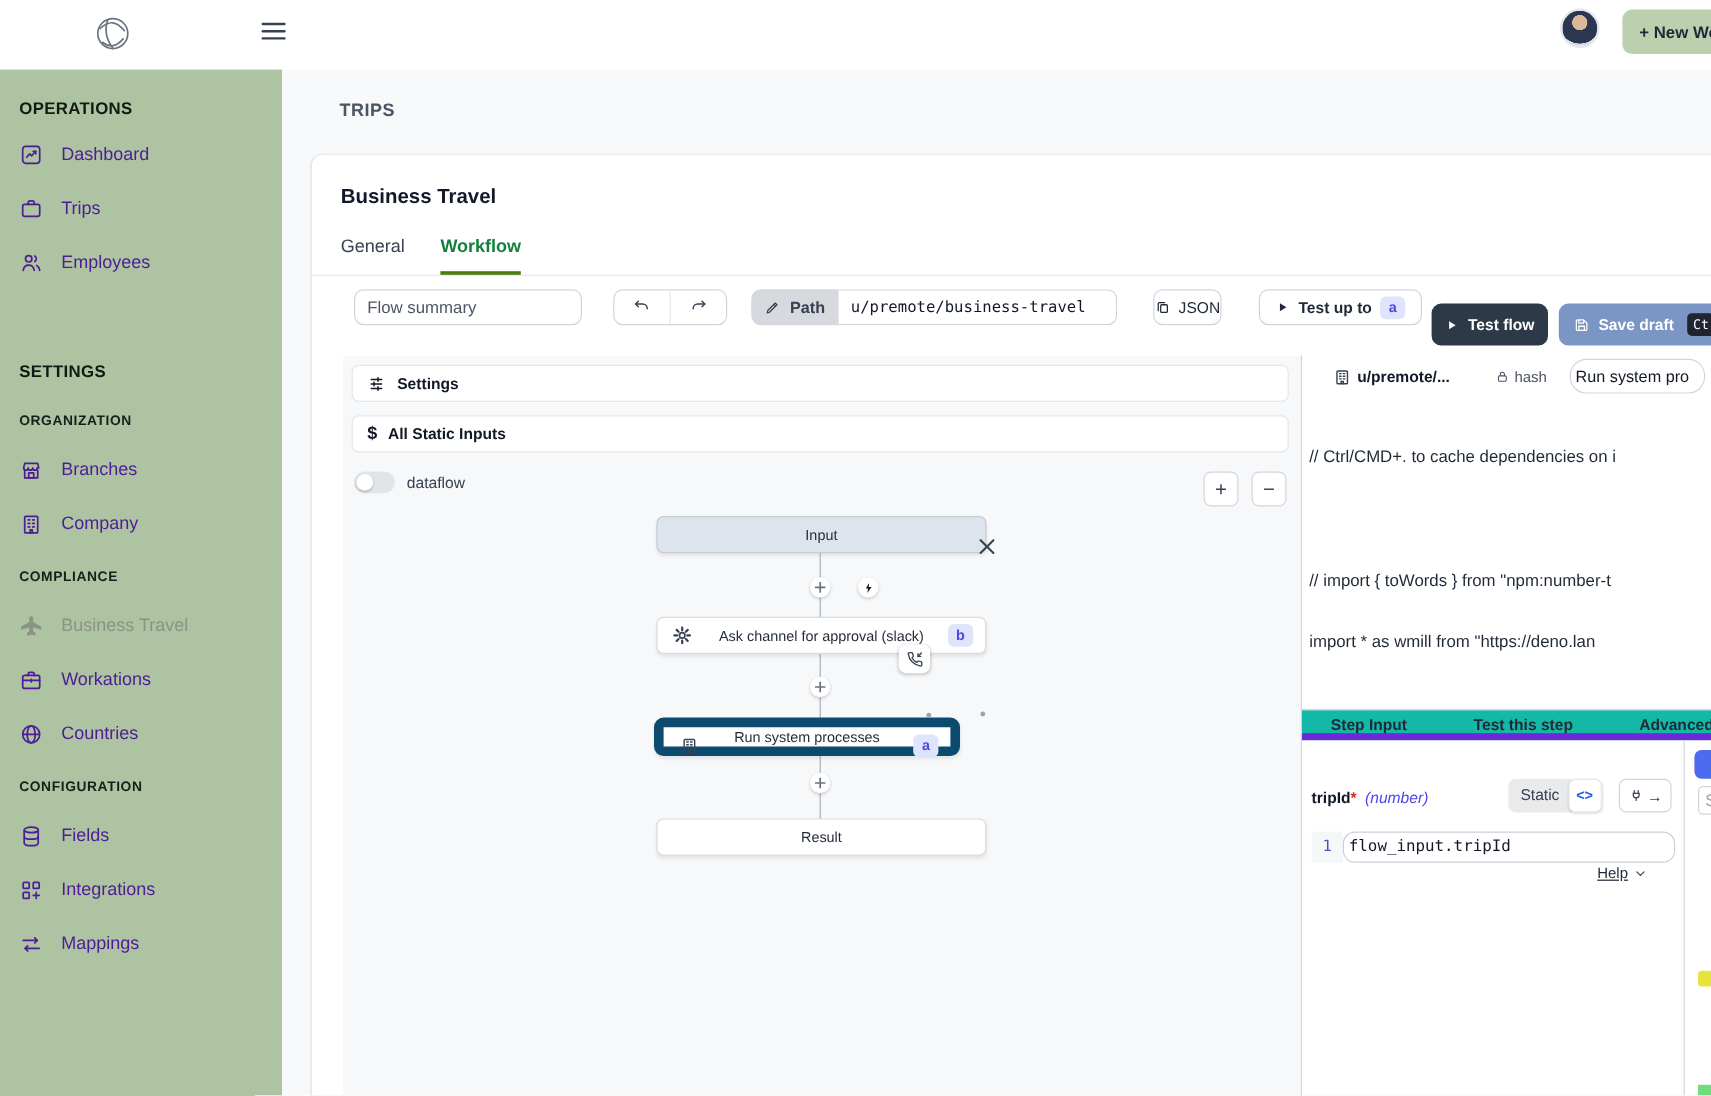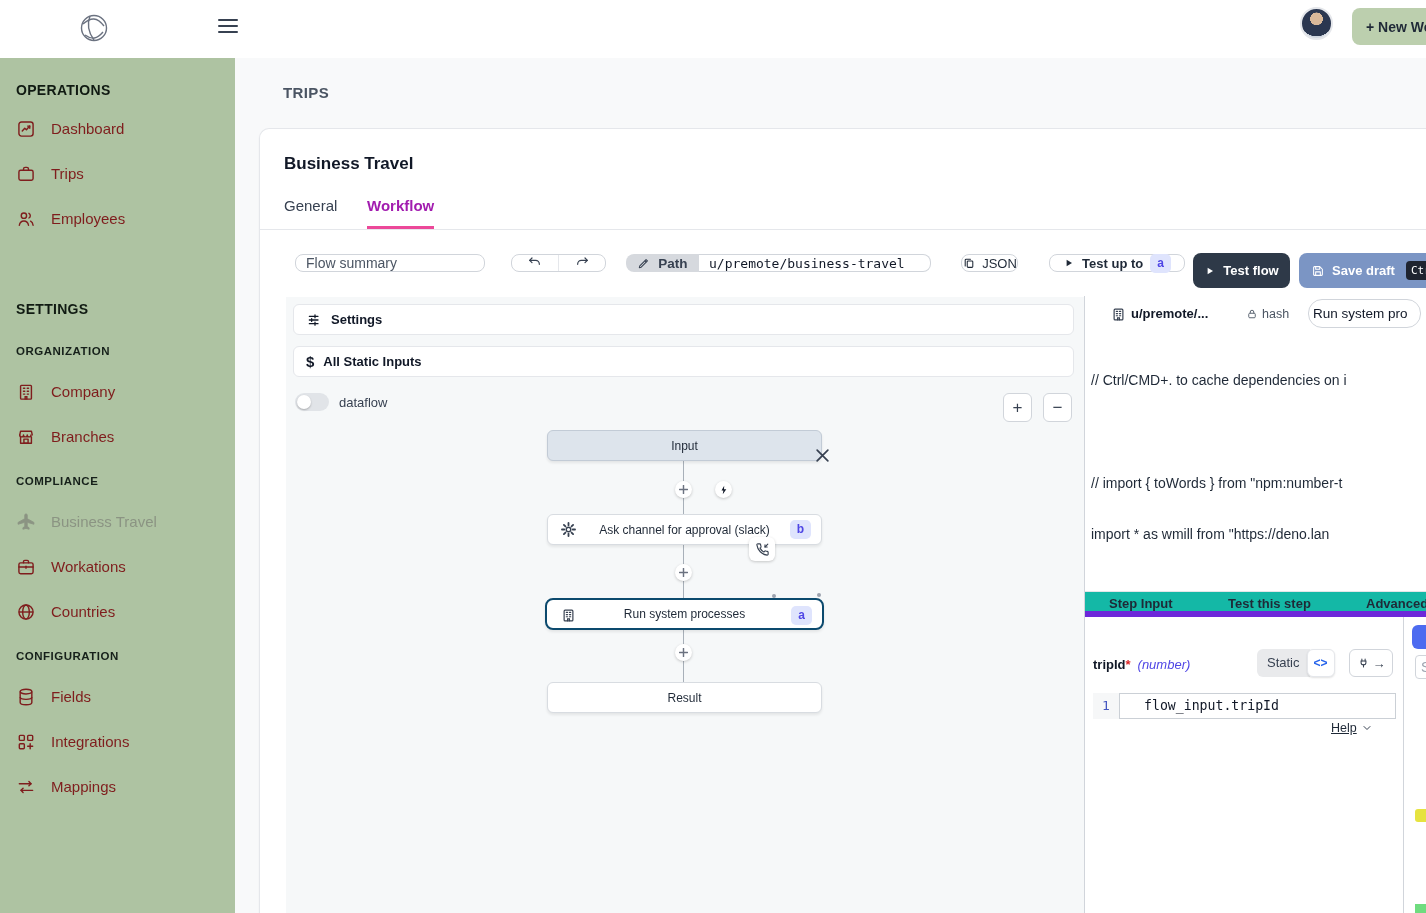--- a/index.html
+++ b/index.html
@@ -19,40 +19,40 @@
   .new-btn { position:absolute; left:1352px; top:8px; height:37px; width:130px; background:#bccfae;
              border:none; border-radius:8px; font-size:14px; font-weight:600; color:#1f2937;
              padding:0 14px; text-align:left; white-space:nowrap; overflow:hidden;
              font-family:"Liberation Sans",sans-serif; }
 
   
   .sidebar { position:absolute; left:0; top:58px; width:235px; height:855px; background:#aec3a2; }
   .sb-heading { font-size:14px; font-weight:800; color:#101a12; padding-left:16px; letter-spacing:.3px; }
   .sb-sub { font-size:11.5px; font-weight:700; color:#16201a; padding-left:16px; letter-spacing:.5px; }
   .sb-item { height:45px; display:flex; align-items:center; gap:15px; padding:0 16px;
-             font-size:15px; color:#7f1d1d; cursor:pointer; }
+             font-size:15px; color:#4c1d95; cursor:pointer; }
   .sb-item svg { stroke:currentColor; }
   .sb-item.active { color:#8b9483; }
   .mt24{margin-top:24px} .mb8{margin-bottom:8px} .mt60{margin-top:60px}
   .mt28{margin-top:28px} .mb12{margin-bottom:12px} .mt16{margin-top:16px}
 
   
   .trips-label { position:absolute; left:283px; top:84px; font-size:15px; font-weight:700;
                  color:#4b5563; letter-spacing:.4px; }
   .card { position:absolute; left:259px; top:128px; right:0; bottom:0; background:#fff;
           border:1px solid #e5e7eb; border-right:none; border-bottom:none;
           border-top-left-radius:10px; box-shadow:0 1px 2px rgba(0,0,0,.05); overflow:hidden; }
   .card-title { position:absolute; left:24px; top:25px; font-size:17px; font-weight:700; color:#111827; }
   .tabs-line { position:absolute; left:0; right:0; top:100px; height:1px; background:#e5e7eb; }
   .tab { position:absolute; top:68px; font-size:15px; color:#374151; cursor:pointer; padding-bottom:12px; }
   .tab.general { left:24px; }
-  .tab.workflow { left:107px; color:#a21caf; font-weight:600; border-bottom:3px solid #ec4899; }
+  .tab.workflow { left:107px; color:#15803d; font-weight:600; border-bottom:3px solid #4d7c0f; }
 
   
-  .tb { position:absolute; height:18px; top:125px; display:flex; align-items:center; }
+  .tb { position:absolute; height:30px; top:112px; display:flex; align-items:center; }
   .inp-summary { left:35px; width:190px; border:1px solid #d1d5db; border-radius:8px;
                  padding:0 10px; font-size:14px; color:#374151; font-family:"Liberation Sans",sans-serif; }
   .inp-summary::placeholder { color:#4b5563; }
   .btn-group { left:251px; width:95px; border:1px solid #d1d5db; border-radius:8px; background:#fff; overflow:hidden; }
   .btn-group .half { width:47px; height:31px; display:flex; align-items:center; justify-content:center;
                      cursor:pointer; color:#374151; }
   .btn-group .half:first-child { border-right:1px solid #e5e7eb; }
   .path-btn { left:366px; width:73px; background:#d6d9de; border-radius:8px 0 0 8px; gap:7px;
               justify-content:center; font-size:13.5px; font-weight:600; color:#374151; cursor:pointer; }
   .path-inp { left:439px; width:232px; border:1px solid #d1d5db; border-left:none; border-radius:0 8px 8px 0;
@@ -85,21 +85,21 @@
           color:#374151; cursor:pointer; }
   .vline { position:absolute; left:397px; top:164px; width:1px; height:222px; background:#a8b0b9; }
   .node { position:absolute; left:261px; width:275px; height:31px; background:#fff;
           border:1px solid #d8dce1; border-radius:6px; box-shadow:0 2px 3px rgba(0,0,0,.08);
           display:flex; align-items:center; justify-content:center; font-size:12px; color:#1f2937;
           cursor:pointer; }
   .node .lefticon { position:absolute; left:12px; top:6px; color:#374151; }
   .node .nbadge { position:absolute; right:10px; top:5px; }
   .node-input { top:133px; background:#dde4ec; border-color:#c2cbd6; }
   .node-approval { top:217px; }
-  .node-run { left:259px; top:301px; width:279px; height:32px; border:2px solid #0c4a6e; border-radius:8px; }
+  .node-run { left:259px; top:301px; width:255px; height:32px; border:8px solid #0c4a6e; border-radius:8px; }
   .node-result { top:385px; }
   .close-x { position:absolute; left:529px; top:151px; width:15px; height:15px; cursor:pointer; color:#374151; }
   .pluscirc { position:absolute; width:17px; height:17px; border-radius:50%; background:#fff;
               box-shadow:0 1px 3px rgba(0,0,0,.2); display:flex; align-items:center; justify-content:center;
               color:#6b7280; cursor:pointer; }
   .boltcirc { position:absolute; left:429px; top:184px; width:17px; height:17px; border-radius:50%;
               background:#fff; box-shadow:0 1px 3px rgba(0,0,0,.2); display:flex; align-items:center;
               justify-content:center; cursor:pointer; }
   .phoneic { position:absolute; left:463px; top:240px; width:26px; height:24px; background:#fff;
              border-radius:6px; box-shadow:0 1px 3px rgba(0,0,0,.2); display:flex; align-items:center;
@@ -135,21 +135,21 @@
                 font-size:13px; color:#374151; }
   .seg-code { width:28px; background:#fff; border:1px solid #e5e7eb; border-radius:6px;
               box-shadow:0 1px 2px rgba(0,0,0,.12); color:#2563eb; font-weight:700; font-size:12px;
               display:flex; align-items:center; justify-content:center; margin-left:-3px; }
   .plug-btn { position:absolute; left:264px; top:32px; width:44px; height:28px; border:1px solid #d1d5db;
               border-radius:6px; background:#fff; display:flex; align-items:center; justify-content:center;
               gap:3px; color:#374151; font-size:13px; cursor:pointer; }
   .expr { position:absolute; left:8px; top:76px; width:303px; height:26px; display:flex; }
   .gutter { width:26px; background:#f6f7f8; color:#4356c0; font-family:"DejaVu Sans Mono",monospace;
             font-size:13px; text-align:center; line-height:26px; }
-  .expr-box { flex:1; border:1px solid #cbd0d6; border-radius:0; background:#fff; padding:0 24px;
+  .expr-box { flex:1; border:1px solid #cbd0d6; border-radius:10px; background:#fff; padding:0 4px;
               font-family:"DejaVu Sans Mono",monospace; font-size:13.2px; line-height:24px; color:#111827;
               cursor:text; }
   .help { position:absolute; left:246px; top:104px; display:flex; align-items:center; gap:4px;
           font-size:12.5px; color:#1f2937; cursor:pointer; }
   .help span { text-decoration:underline; }
   .strip-chip { position:absolute; left:327px; top:8px; width:40px; height:24px; background:#4d6bf0;
                 border-radius:6px; cursor:pointer; }
   .strip-inp { position:absolute; left:330px; top:38px; width:40px; height:24px; border:1px solid #d1d5db;
                border-radius:4px; padding-left:5px; font-size:14px; color:#9ca3af; line-height:22px; }
   .strip-lbl { position:absolute; left:326px; font-size:14px; font-weight:700; color:#111827;padding-left:48px; }
@@ -201,35 +201,35 @@
         <path d="M15.5 5.2a3.2 3.2 0 0 1 0 5.6"></path>
         <path d="M17.5 14.6c1.7.9 2.7 2.5 3 4.9"></path>
       </svg>
     <span>Employees</span>
   </div>
 
   <div class="sb-heading mt60">SETTINGS</div>
   <div class="sb-sub mt28 mb12">ORGANIZATION</div>
 
   <div class="sb-item">
-    <svg width="20" height="20" viewBox="0 0 24 24" fill="none" stroke-width="1.7" stroke-linecap="round">
-        <rect x="5.5" y="4" width="13" height="16.5" rx="1"></rect>
-        <path d="M9 7.5h1.5M13.5 7.5H15M9 11h1.5M13.5 11H15M9 14.5h1.5M13.5 14.5H15"></path>
-        <path d="M11 20.5v-3h2v3"></path>
-      </svg>
-    <span>Company</span>
-  </div>
-  <div class="sb-item">
     <svg width="20" height="20" viewBox="0 0 24 24" fill="none" stroke-width="1.7" stroke-linecap="round" stroke-linejoin="round">
         <path d="M4.5 9.5 5.5 5h13l1 4.5"></path>
         <path d="M4.5 9.5c0 1.3 1 2.3 2.3 2.3S9 10.8 9 9.5c0 1.3 1 2.3 2.3 2.3s2.2-1 2.2-2.3c0 1.3 1 2.3 2.3 2.3s2.2-1 2.2-2.3"></path>
         <path d="M5.5 11.8v7.7h13v-7.7"></path>
         <rect x="9.5" y="14.5" width="5" height="5"></rect>
       </svg>
     <span>Branches</span>
+  </div>
+  <div class="sb-item">
+    <svg width="20" height="20" viewBox="0 0 24 24" fill="none" stroke-width="1.7" stroke-linecap="round">
+        <rect x="5.5" y="4" width="13" height="16.5" rx="1"></rect>
+        <path d="M9 7.5h1.5M13.5 7.5H15M9 11h1.5M13.5 11H15M9 14.5h1.5M13.5 14.5H15"></path>
+        <path d="M11 20.5v-3h2v3"></path>
+      </svg>
+    <span>Company</span>
   </div>
 
   <div class="sb-sub mt16 mb12">COMPLIANCE</div>
 
   <div class="sb-item active">
     <svg width="20" height="20" viewBox="0 0 24 24" fill="currentColor" stroke="none">
         <path d="M21.5 14.7v-2.2l-8-4.5V3.8a1.5 1.5 0 0 0-3 0V8l-8 4.5v2.2l8-2.3v4.9l-2.2 1.6v1.8l3.7-1 3.7 1v-1.8l-2.2-1.6v-4.9z"></path>
       </svg>
     <span>Business Travel</span>
   </div>

